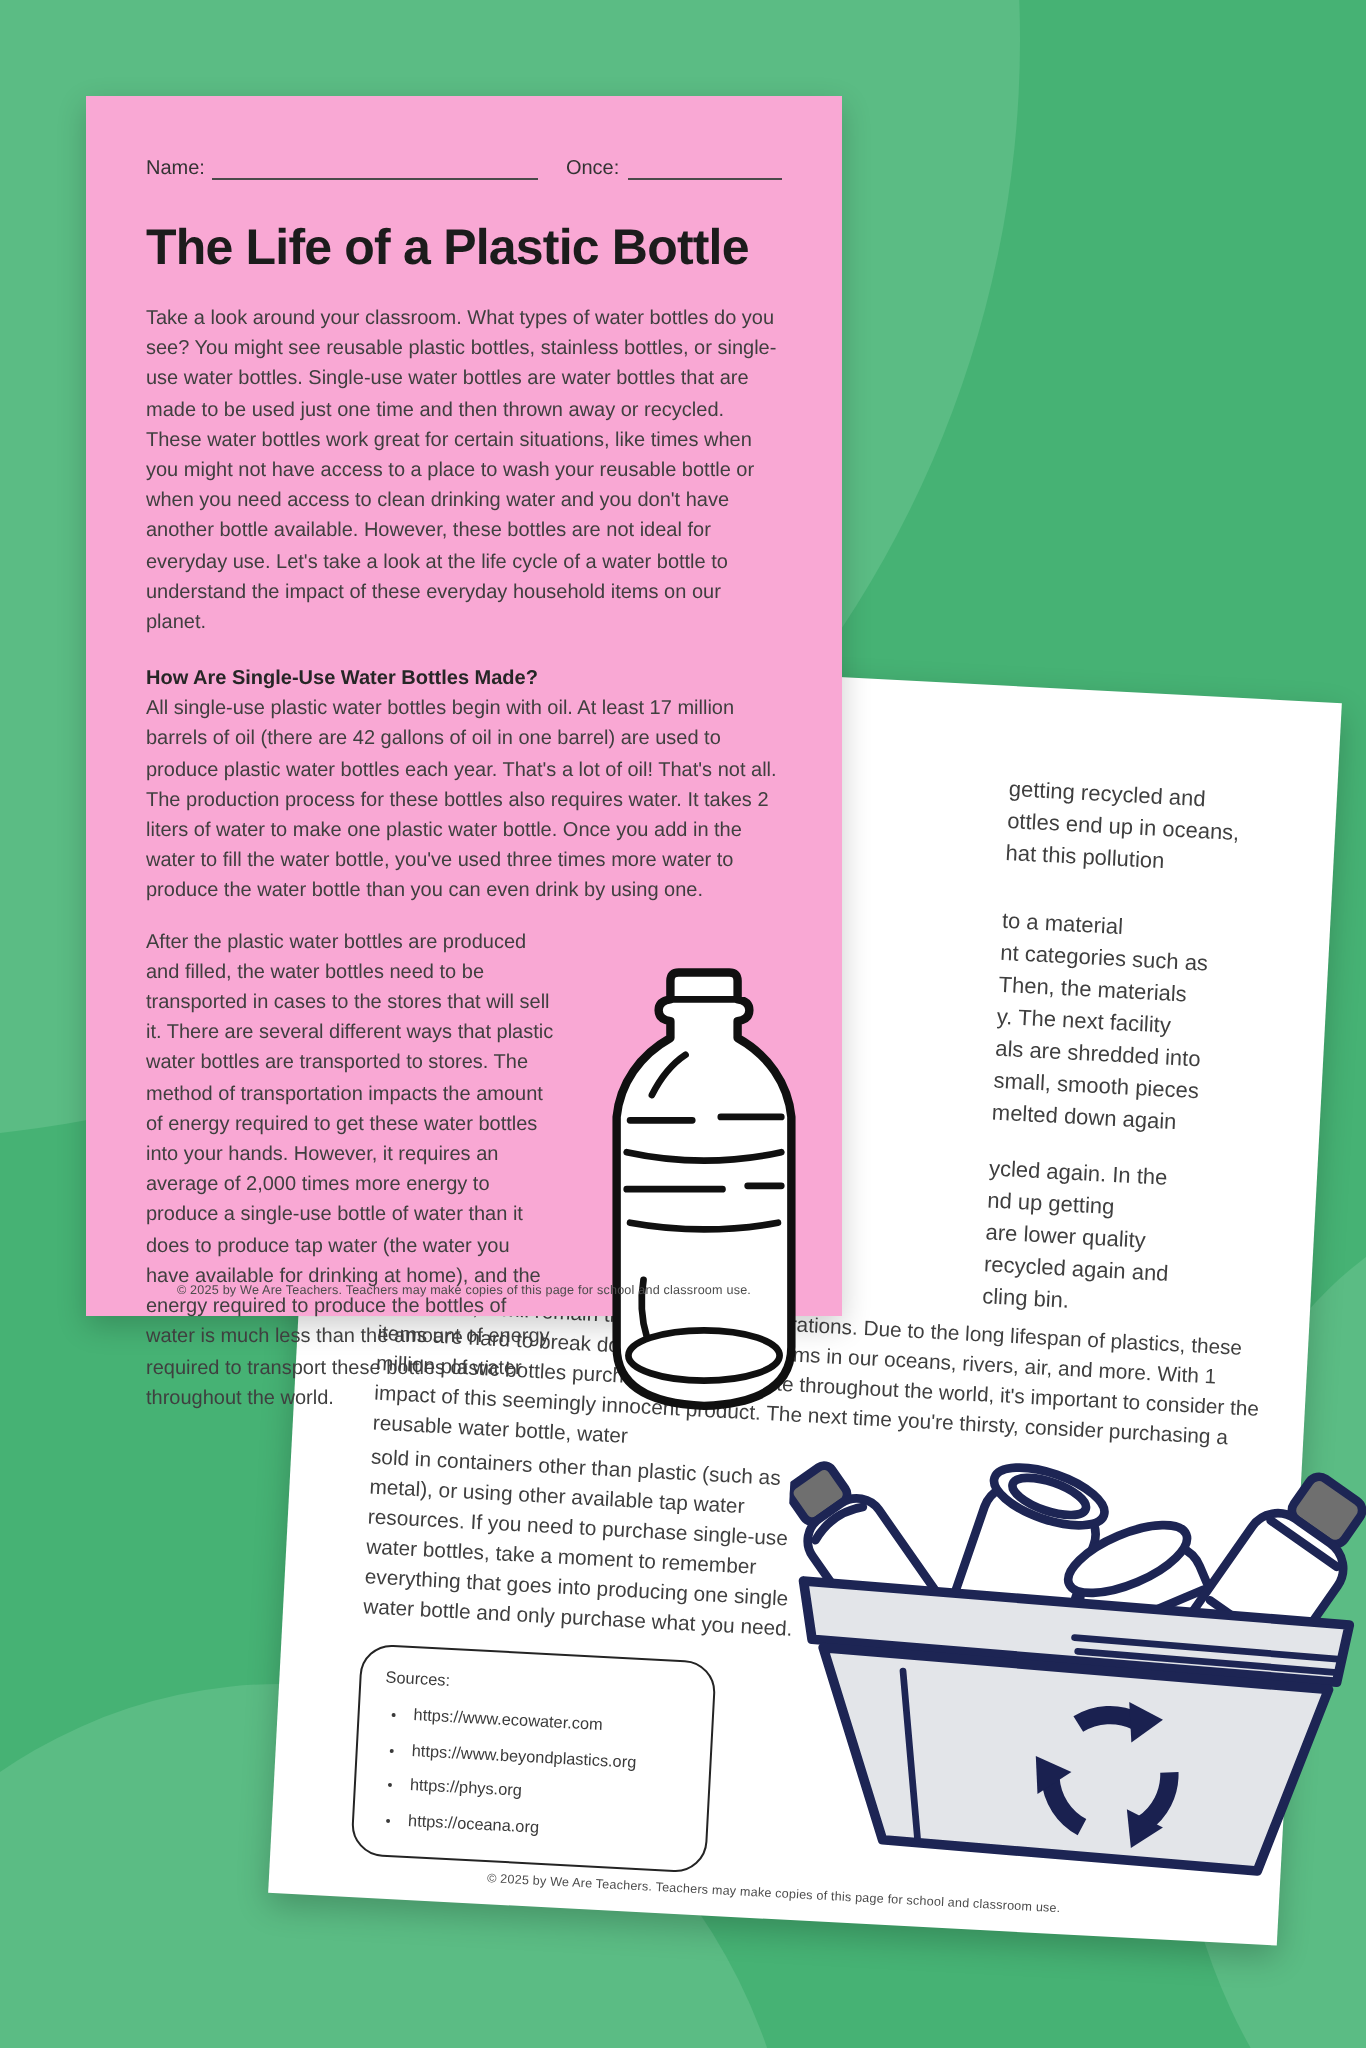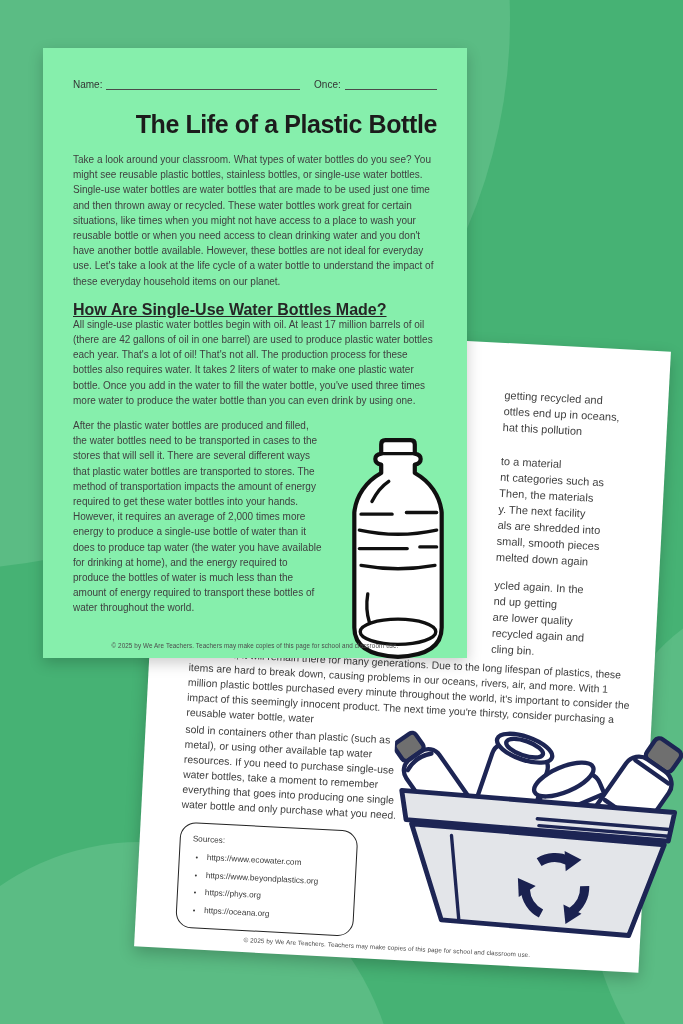--- a/index.html
+++ b/index.html
@@ -32,36 +32,36 @@
   .srcbox{margin-top:10px;border:1.6px solid #242424;border-radius:16px;
     padding:8px 12px 10px;width:178px;box-sizing:border-box;
     font-size:8.2px;color:#3a3a3a;}
   .srcbox ul{margin:3px 0 0 15px;padding:0;}
   .srcbox li{margin-top:2.5px;}
   .pfooter{position:absolute;left:0;right:0;bottom:9px;text-align:center;
     font-size:6.3px;color:#4c4c4c;letter-spacing:.1px;}
 
   
   .page1{
-    position:absolute;left:43px;top:48px;width:424px;height:610px;
-    background:#86efac;z-index:2;box-sizing:border-box;
+    position:absolute;left:43px;top:48px;width:378px;height:610px;
+    background:#f9a8d4;z-index:2;box-sizing:border-box;
     padding:30px 30px 0;
     box-shadow:0 5px 14px rgba(0,0,0,.20);
   }
   .namerow{display:flex;align-items:flex-end;font-size:10px;color:#333;}
   .namerow .lbl{flex:none;padding-right:4px;}
   .wline{border-bottom:1.1px solid #4a4a4a;height:11px;}
   .nline{flex:2.1;margin-right:14px;}
   .dline{flex:1;}
-  .title{margin-top:20px;text-align:right;font-size:25px;font-weight:800;
+  .title{margin-top:20px;text-align:left;font-size:25px;font-weight:800;
     color:#1c1c1c;letter-spacing:-.4px;}
   .body-t{font-size:10px;line-height:15.2px;color:#3f3f3f;}
   .para{margin-top:13px;}
-  .hdg{margin:13px 0 0;font-size:16px;font-weight:bold;color:#262626;
-    line-height:15px;text-decoration:underline;}
+  .hdg{margin:13px 0 0;font-size:10px;font-weight:bold;color:#262626;
+    line-height:15px;}
   .flow{margin-top:10px;}
   .bottleArt{float:right;width:126px;height:258px;margin:2px -24px 2px 10px;}
   .p1footer{position:absolute;left:0;right:0;bottom:9px;text-align:center;
     font-size:6.3px;color:#4c4c4c;letter-spacing:.1px;}
 </style>
 </head>
 <body>
 
 <div class="blob blob1"></div>
 <div class="blob blob2"></div>

